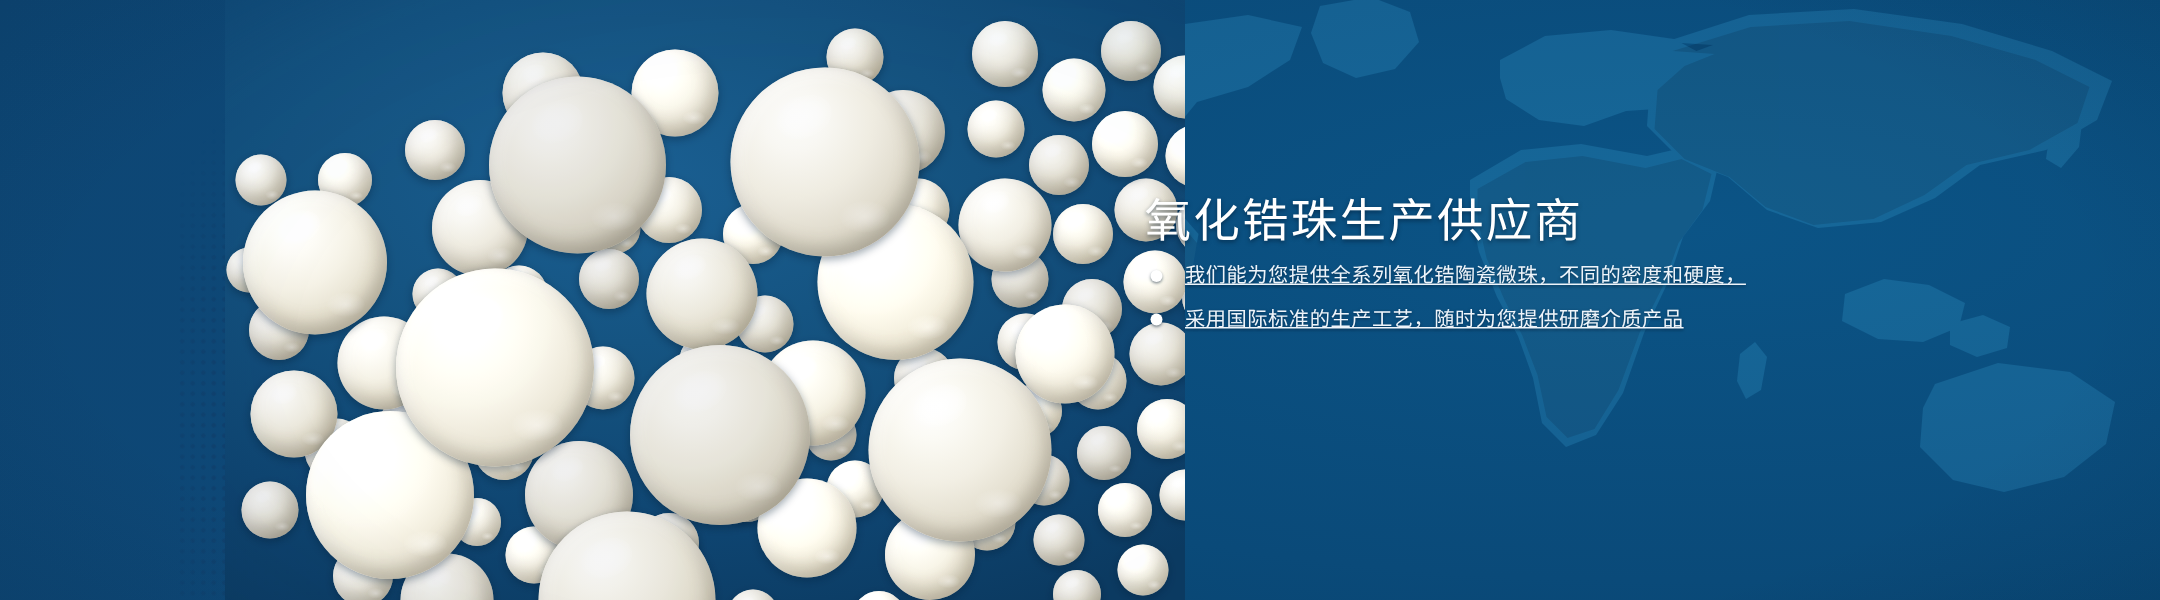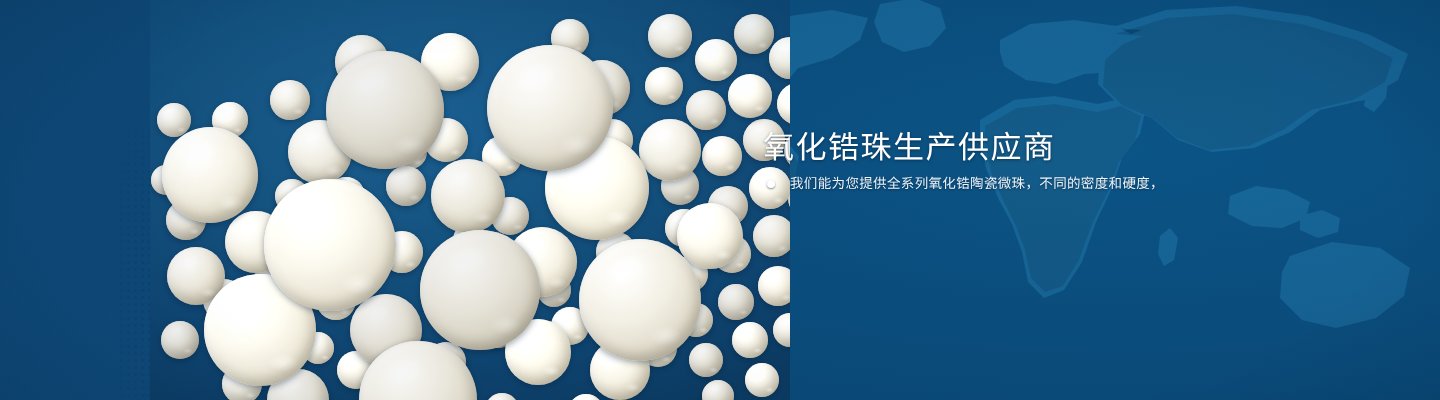--- a/index.html
+++ b/index.html
@@ -137,21 +137,21 @@
     text-shadow:0 1px 2px rgba(3,25,48,.55);
   }
   .bullet .dot{
     position:absolute;
     left:5px; top:8px;
     width:8px; height:8px;
     border-radius:50%;
     background:#ffffff;
     box-shadow:0 1px 2px rgba(3,25,48,.5);
   }
-  .bullet .line{display:block;}
+  .bullet .line{display:block;text-decoration:underline;}
   .bullet .line + .line{margin-top:0;}
 </style>
 </head>
 <body>
 
 <div class="banner">
 
   <div class="bg-base"></div>
   <div class="bg-left"></div>
 
@@ -282,16 +282,20 @@
       </div>
   </div>
 
   <div class="content">
     <h1 class="headline">氧化锆珠生产供应商</h1>
     <ul class="bullets" id="bullet-list">
         <li class="bullet">
           <span class="dot"></span>
           <span class="line">我们能为您提供全系列氧化锆陶瓷微珠，不同的密度和硬度，</span>
         </li>
+        <li class="bullet">
+          <span class="dot"></span>
+          <span class="line">采用国际标准的生产工艺，随时为您提供研磨介质产品</span>
+        </li>
       </ul>
   </div>
 
 </div>
 
 </body></html>

